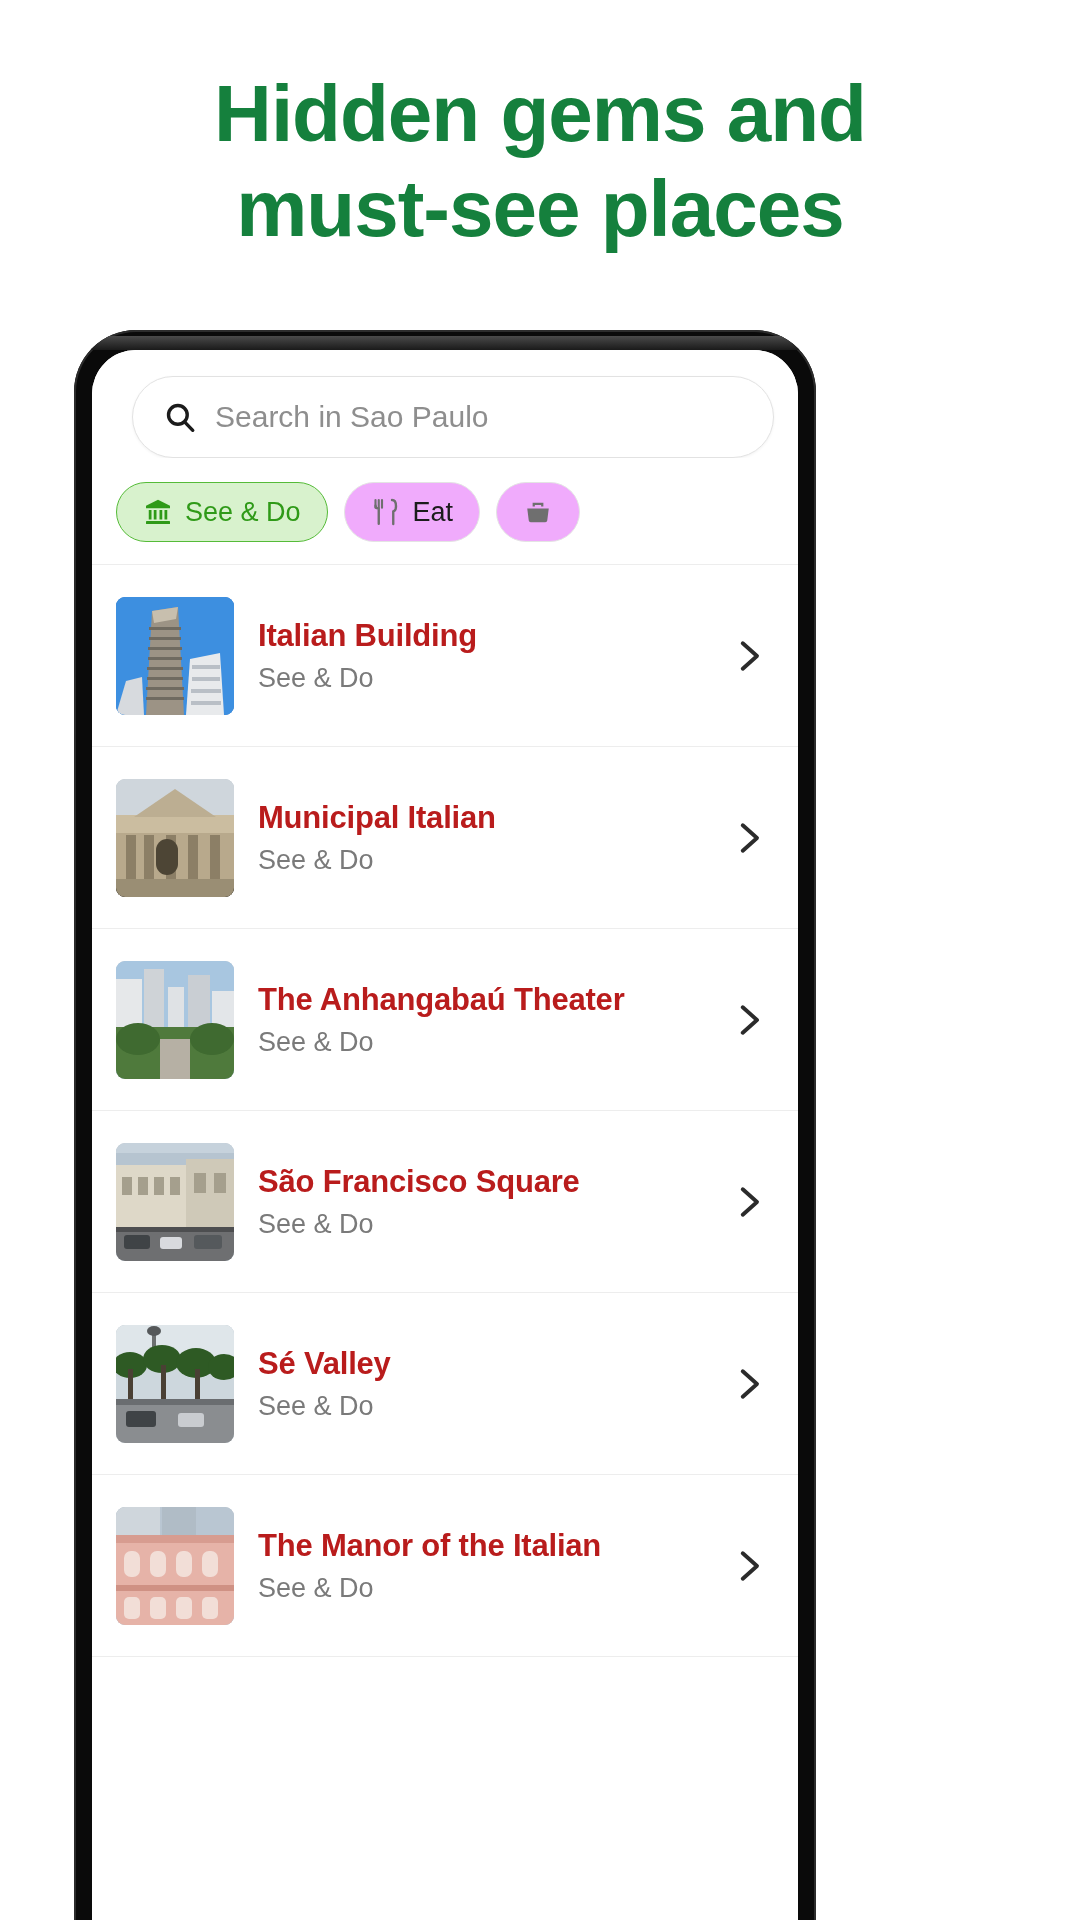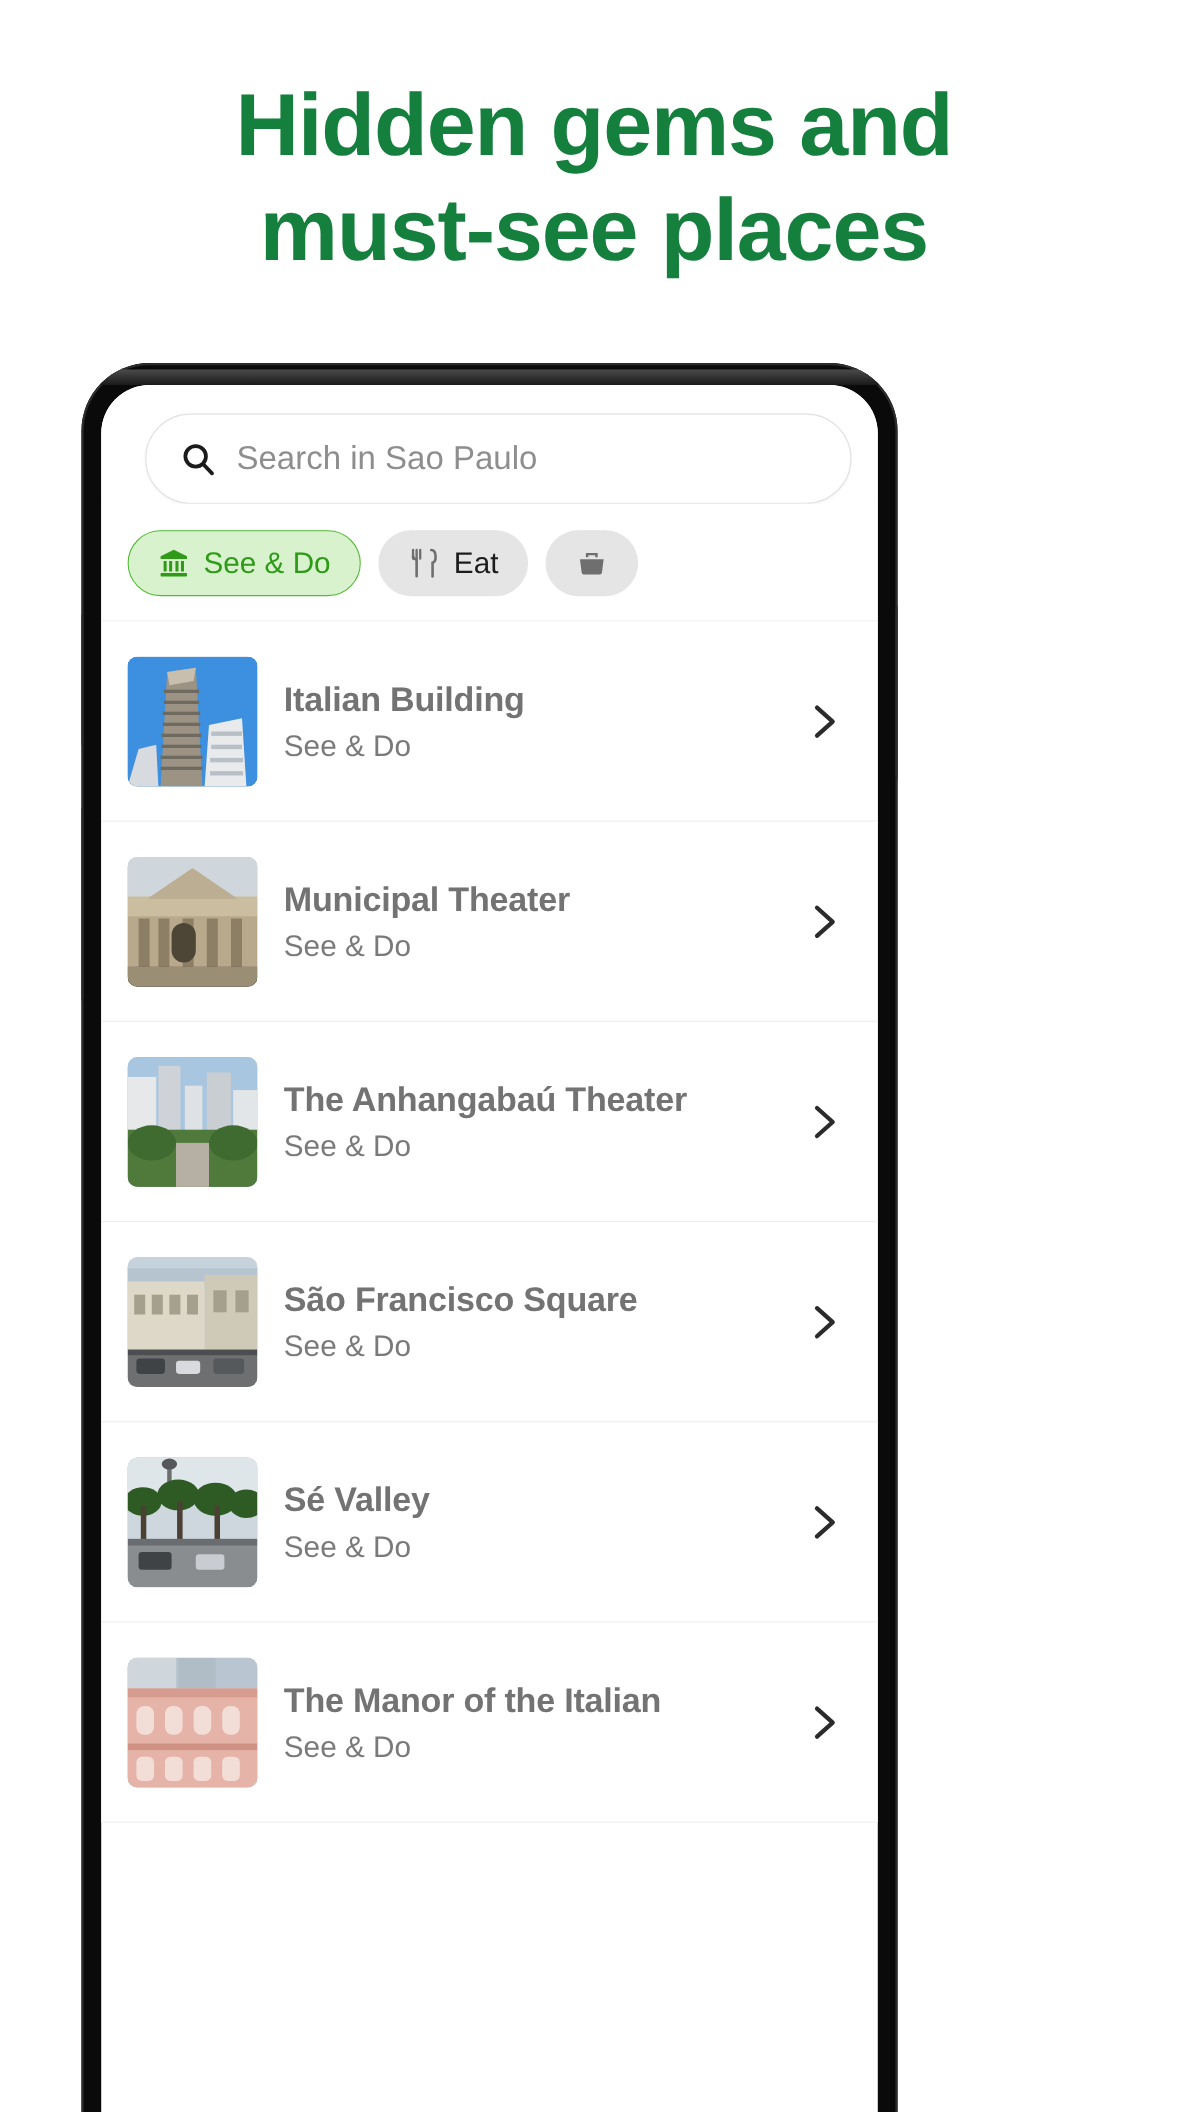--- a/index.html
+++ b/index.html
@@ -111,21 +111,21 @@
   }
   .chip {
     display: inline-flex;
     align-items: center;
     gap: 12px;
     flex: none;
     height: 60px;
     padding: 0 26px;
     border-radius: 30px;
     border: 1.5px solid #e4e4e4;
-    background: #e5e5e5;
+    background: #f0abfc;
     font-size: 27px;
     color: #1c1c1c;
   }
   .chip.active {
     background: #d8f2cd;
     border-color: #55bb38;
     color: #2f9a18;
   }
   .chip .chip-ico { width: 30px; height: 30px; flex: none; display: block; }
   .chip.active .chip-ico { color: #2f9a18; }
@@ -148,21 +148,21 @@
     border-radius: 9px;
     overflow: hidden;
     position: relative;
     background: #b9c2cc;
   }
   .thumb svg { display: block; width: 118px; height: 118px; }
   .row-text { flex: 1 1 auto; min-width: 0; }
   .row-title {
     font-size: 31px;
     font-weight: 700;
-    color: #737373;
+    color: #b91c1c;
     letter-spacing: -0.2px;
     line-height: 1.2;
   }
   .row-sub {
     margin-top: 8px;
     font-size: 27px;
     color: #7a7a7a;
   }
   .chevron { width: 36px; height: 36px; flex: none; color: #2b2b2b; margin-right: 8px; }
 </style>
@@ -288,21 +288,21 @@
                 <rect x="50" y="56" width="10" height="44"></rect>
                   <rect x="72" y="56" width="10" height="44"></rect>
                 <rect x="94" y="56" width="10" height="44"></rect>
               </g>
               <rect x="40" y="60" width="22" height="36" rx="11" fill="#4d4535"></rect>
               <rect y="100" width="118" height="18" fill="#9c9versions"></rect>
               <rect y="100" width="118" height="18" fill="#9a8e74"></rect>
             </svg>
           </div>
           <div class="row-text">
-            <div class="row-title">Municipal Theater</div>
+            <div class="row-title">Municipal Italian</div>
             <div class="row-sub">See &amp; Do</div>
           </div>
           <span class="chevron">
             <svg viewBox="0 0 24 24" fill="none" stroke="currentColor" stroke-width="2.6" stroke-linecap="round" stroke-linejoin="round">
               <polyline points="8.5,3.5 18,12 8.5,20.5"></polyline>
             </svg>
           </span>
         </div>
 
         <div class="row">

